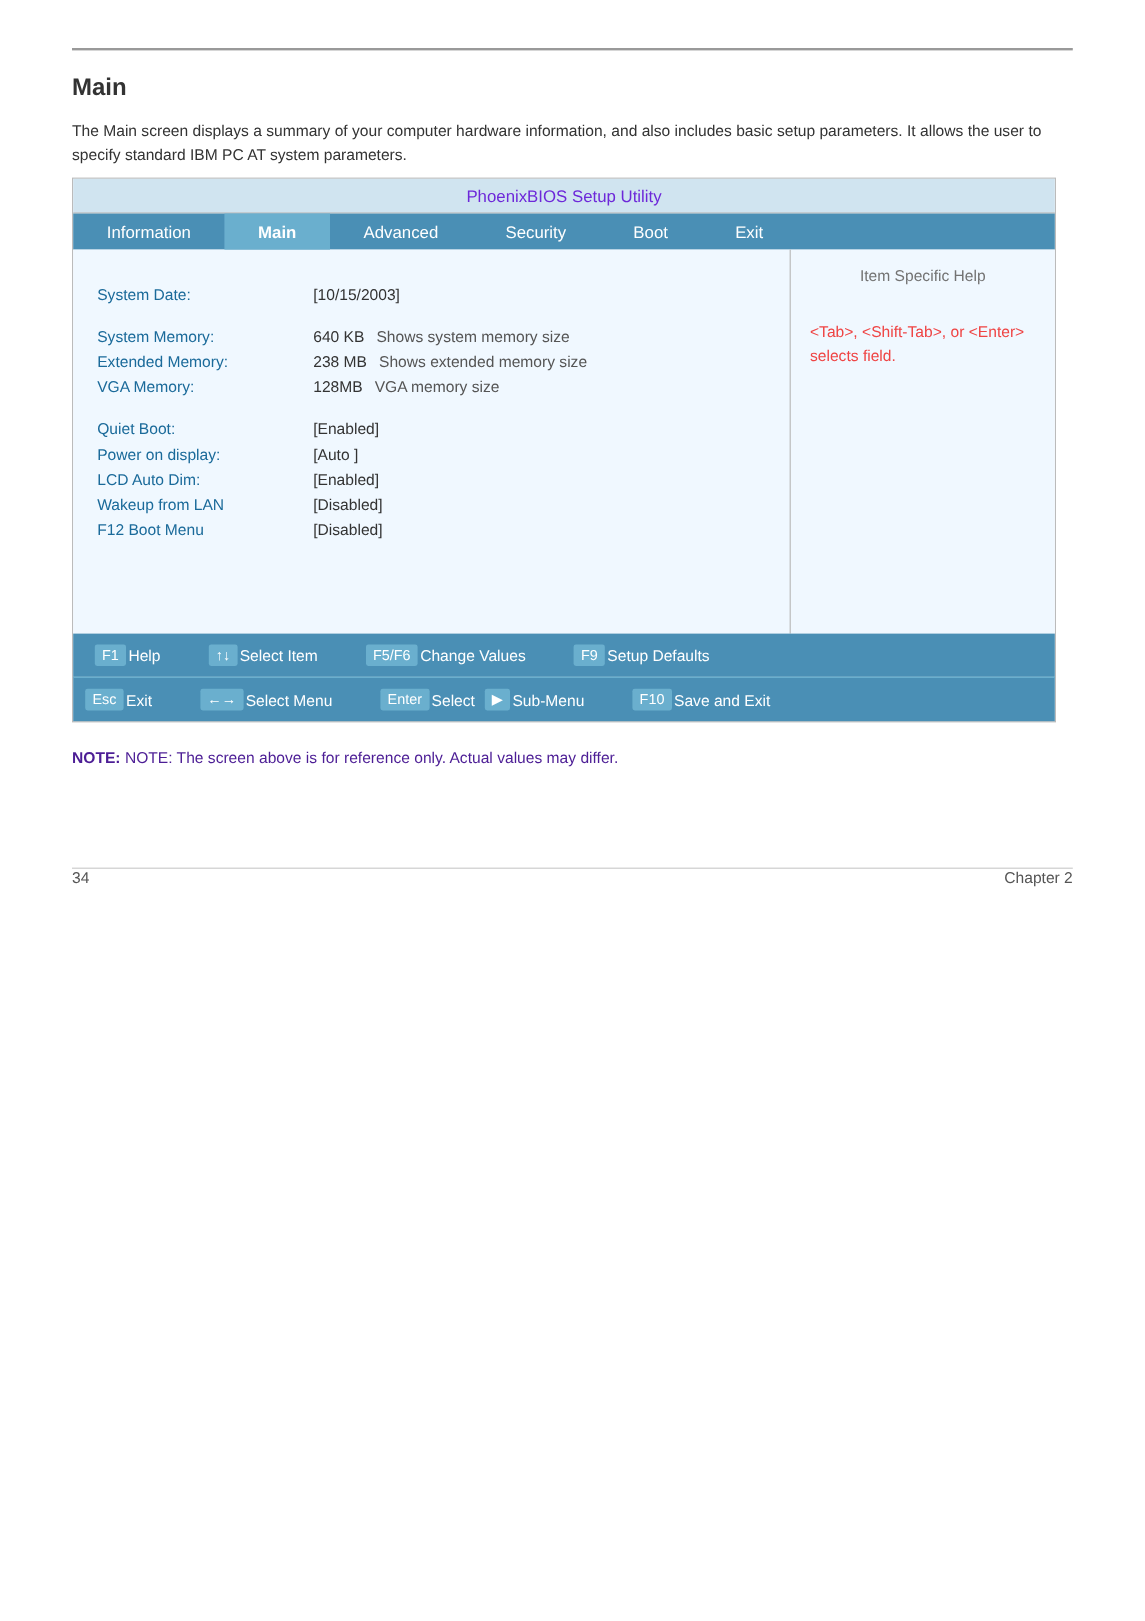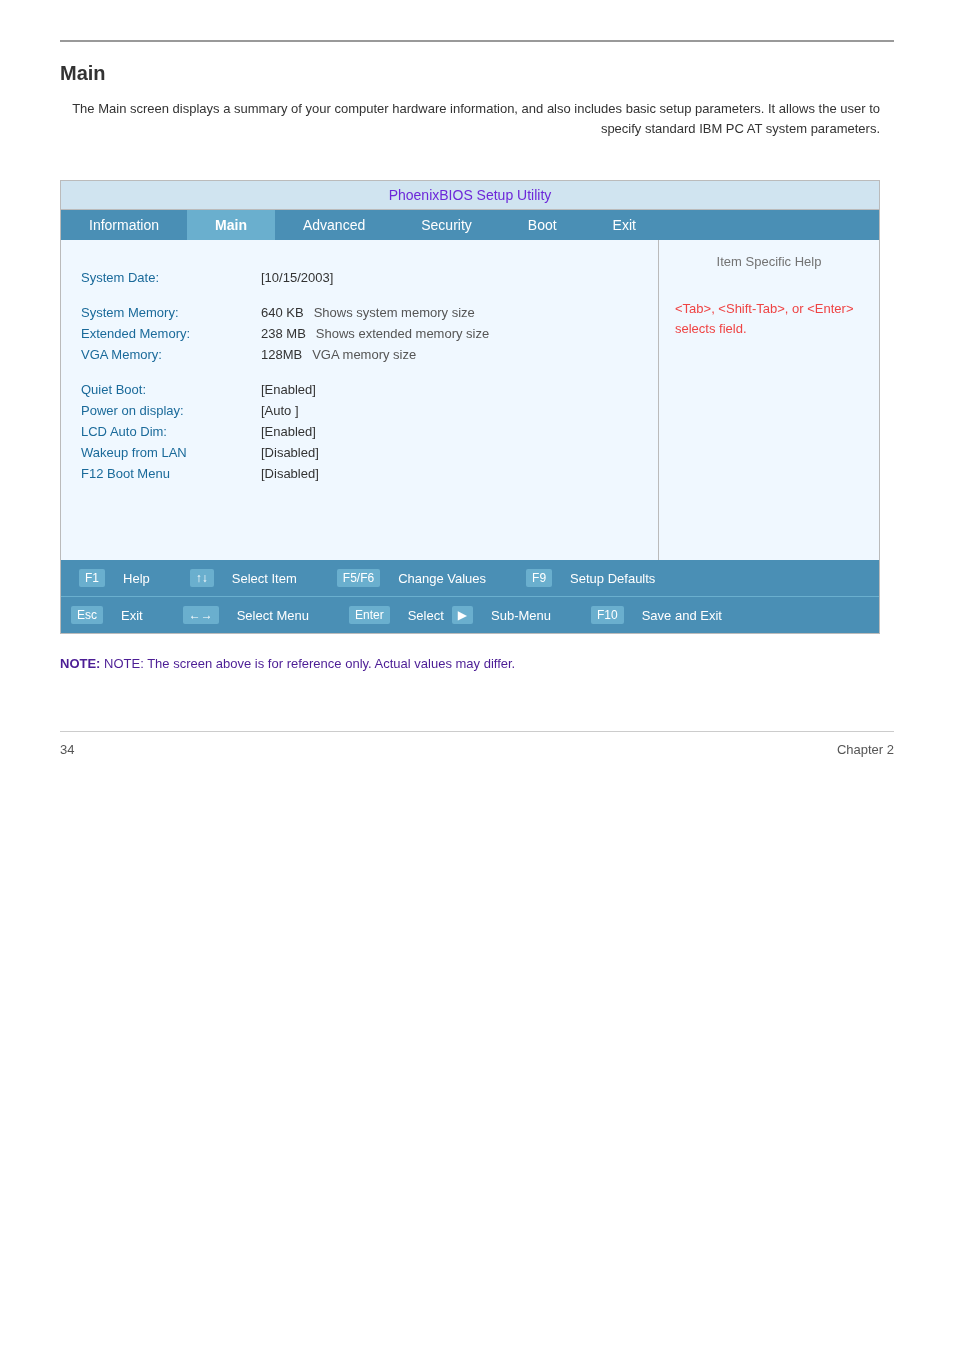--- a/index.html
+++ b/index.html
@@ -17,24 +17,23 @@
       margin-bottom: 20px;
     }
     .page-title {
       font-size: 20px;
       font-weight: bold;
       margin-bottom: 14px;
     }
     .description {
       font-size: 13px;
       color: #333;
-      margin-bottom: 42px;
+      margin-bottom: 10px;
       max-width: 820px;
       line-height: 1.5;
-      text-align: right;
     }
     
     .bios-box {
       border: 1px solid #bbb;
       width: 820px;
       margin-bottom: 18px;
     }
     .bios-title-bar {
       background: #d0e4f0;
       text-align: center;
@@ -114,21 +113,21 @@
       display: flex;
       align-items: center;
       padding: 5px 10px;
       font-size: 13px;
       color: #fff;
     }
     .status-key {
       background: #6aafce;
       color: #fff;
       padding: 2px 6px;
-      margin-right: 18px;
+      margin-right: 2px;
       font-size: 12px;
       border-radius: 2px;
     }
     .status-row-wrap {
       display: flex;
       flex-direction: column;
       width: 100%;
     }
     .status-line {
       display: flex;
@@ -144,25 +143,24 @@
       margin-top: 22px;
       color: #4c1d95;
     }
     .note-text strong {
       font-weight: bold;
     }
     
     .page-footer {
       display: flex;
       justify-content: space-between;
-      margin-top: 60px;
+      margin-top: 84px;
       font-size: 13px;
       color: #555;
       border-top: 1px solid #ccc;
-      padding-top: 10px;
     }
   </style>
 </head>
 <body>
 
 <div class="top-divider"></div>
 
 <div class="page-title">Main</div>
 <div class="description">The Main screen displays a summary of your computer hardware information, and also includes basic setup parameters. It allows the user to specify standard IBM PC AT system parameters.</div>
 

